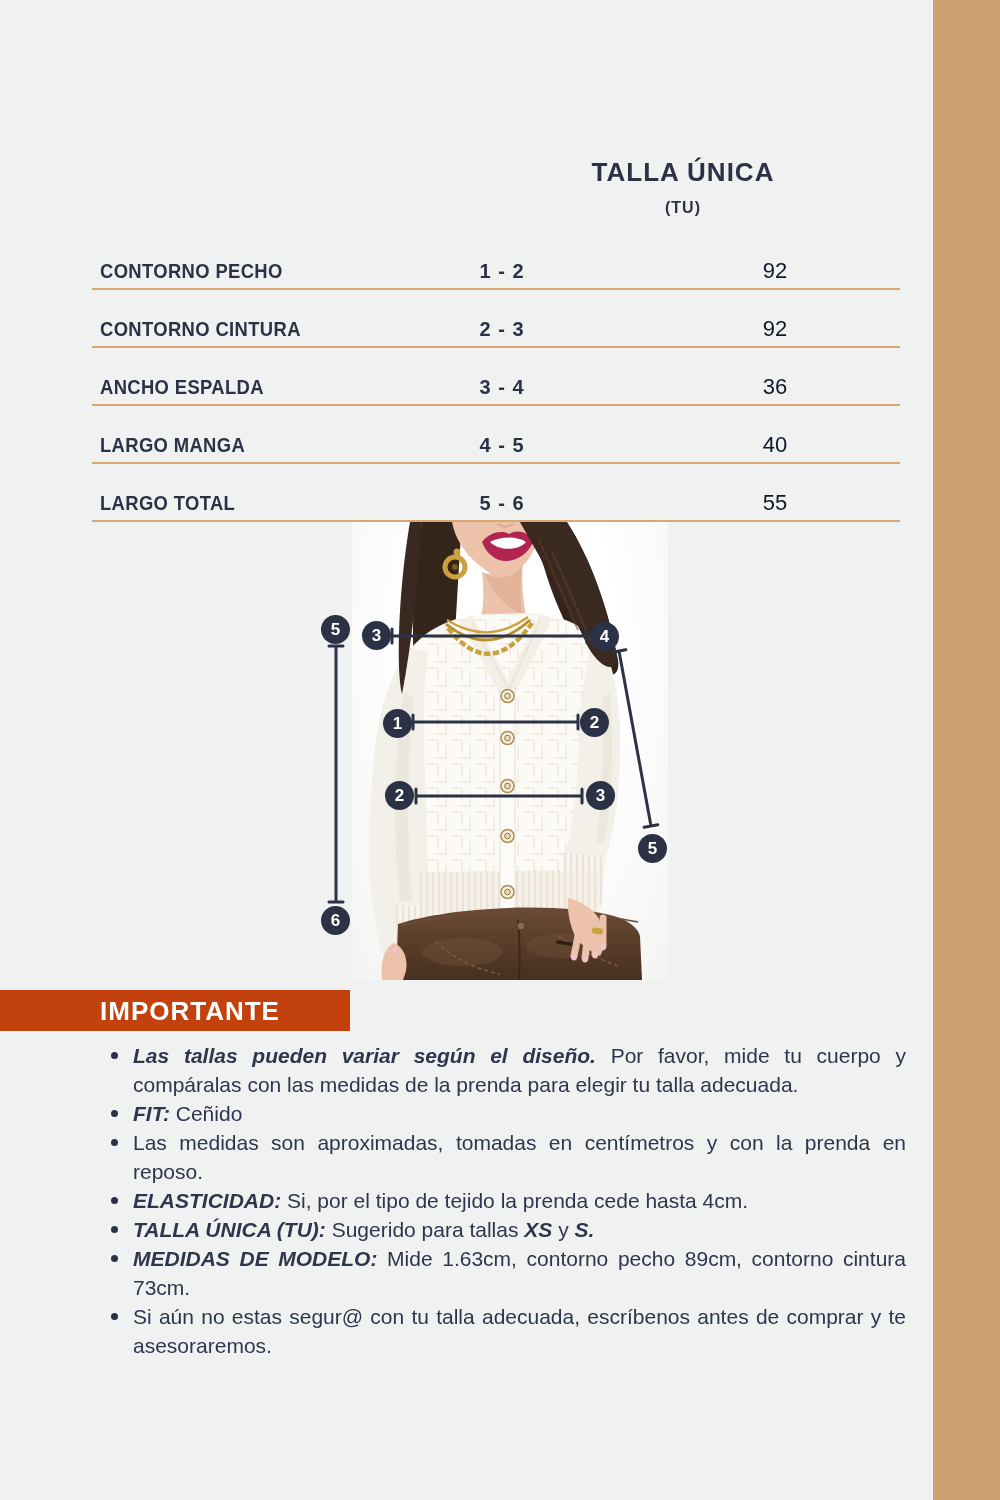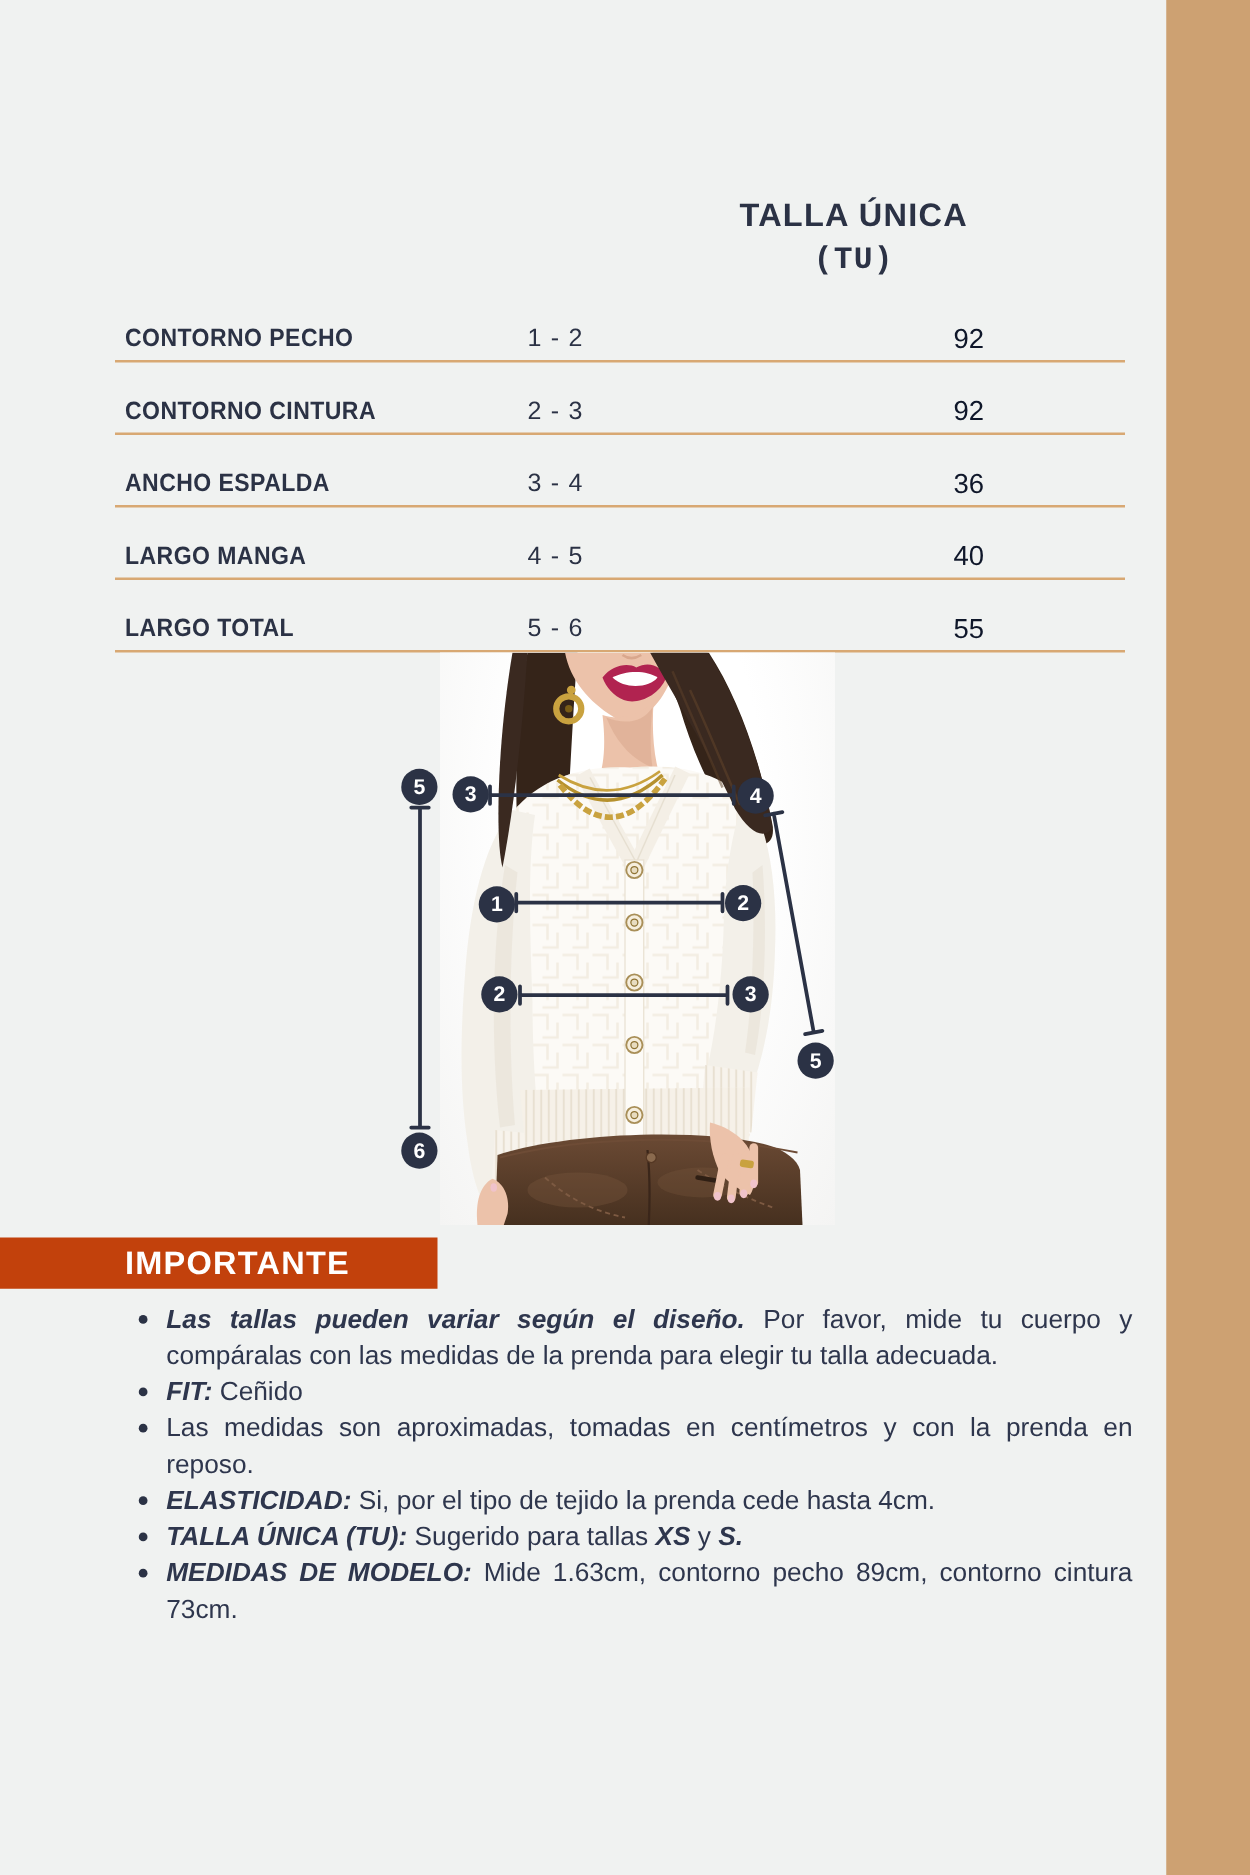--- a/index.html
+++ b/index.html
@@ -4,27 +4,27 @@
 <style>
   html,body{margin:0;padding:0;}
   .page{position:relative;width:1000px;height:1500px;background:#f0f2f1;overflow:hidden;
         font-family:"Liberation Sans",sans-serif;color:#2b3245;}
   .side-stripe{position:absolute;top:0;right:0;width:67px;height:100%;background:#cda172;}
 
   
   .size-table{position:absolute;inset:0;}
   .col-header{position:absolute;top:155px;left:560px;width:246px;text-align:center;
               font-size:26px;font-weight:600;letter-spacing:1px;line-height:35px;color:#2b3245;}
-  .col-header .tu{font-size:25px;font-weight:600;font-family:Liberation Mono, monospace;}
+  .col-header .tu{font-size:16px;font-weight:600;}
   .trow{position:absolute;left:92px;width:808px;height:34px;border-bottom:2px solid #d8a873;margin-top:16px;}
   .trow.r0{top:238px}.trow.r1{top:296px}.trow.r2{top:354px}.trow.r3{top:412px}.trow.r4{top:470px}
   .tlabel{position:absolute;left:8px;bottom:5px;font-size:20px;font-weight:700;letter-spacing:.4px;
           transform:scaleX(.92);transform-origin:left bottom;white-space:nowrap;}
-  .trange{position:absolute;left:330px;width:160px;bottom:5px;
-          font-size:20px;font-weight:400;letter-spacing:1px;}
+  .trange{position:absolute;left:330px;width:160px;bottom:5px;text-align:center;
+          font-size:20px;font-weight:700;letter-spacing:1px;}
   .tvalue{position:absolute;left:483px;width:400px;bottom:4px;text-align:center;
           font-size:22px;font-weight:400;color:#0f172a;}
 
   
   .figure-area{position:absolute;inset:0;}
   .photo{position:absolute;left:352px;top:522px;width:316px;height:458px;overflow:hidden;
          background:radial-gradient(ellipse at 50% 28%, #ffffff 45%, #f4f4f3 100%);}
   .model{display:block;width:316px;height:458px;}
   .measure-lines{position:absolute;left:0;top:0;width:1000px;height:1500px;pointer-events:none;}
   .badge{position:absolute;width:29px;height:29px;border-radius:50%;background:#2b3245;color:#ffffff;
@@ -229,15 +229,18 @@
       </li>
       <li>
         <span class="bold">ELASTICIDAD:</span><span> Si, por el tipo de tejido la prenda cede hasta 4cm.</span>
       </li>
       <li>
         <span class="bold">TALLA ÚNICA (TU):</span><span> Sugerido para tallas </span><span class="bold"> XS</span><span> y </span><span class="bold">S.</span>
       </li>
       <li>
         <span class="bold">MEDIDAS DE MODELO:</span><span> Mide 1.63cm, contorno pecho 89cm, contorno cintura 73cm.</span>
       </li>
+      <li>
+        <span>Si aún no estas segur@ con tu talla adecuada, escríbenos antes de comprar y te asesoraremos.</span>
+      </li>
     </ul>
   </section>
 </div>
 
 </body></html>

